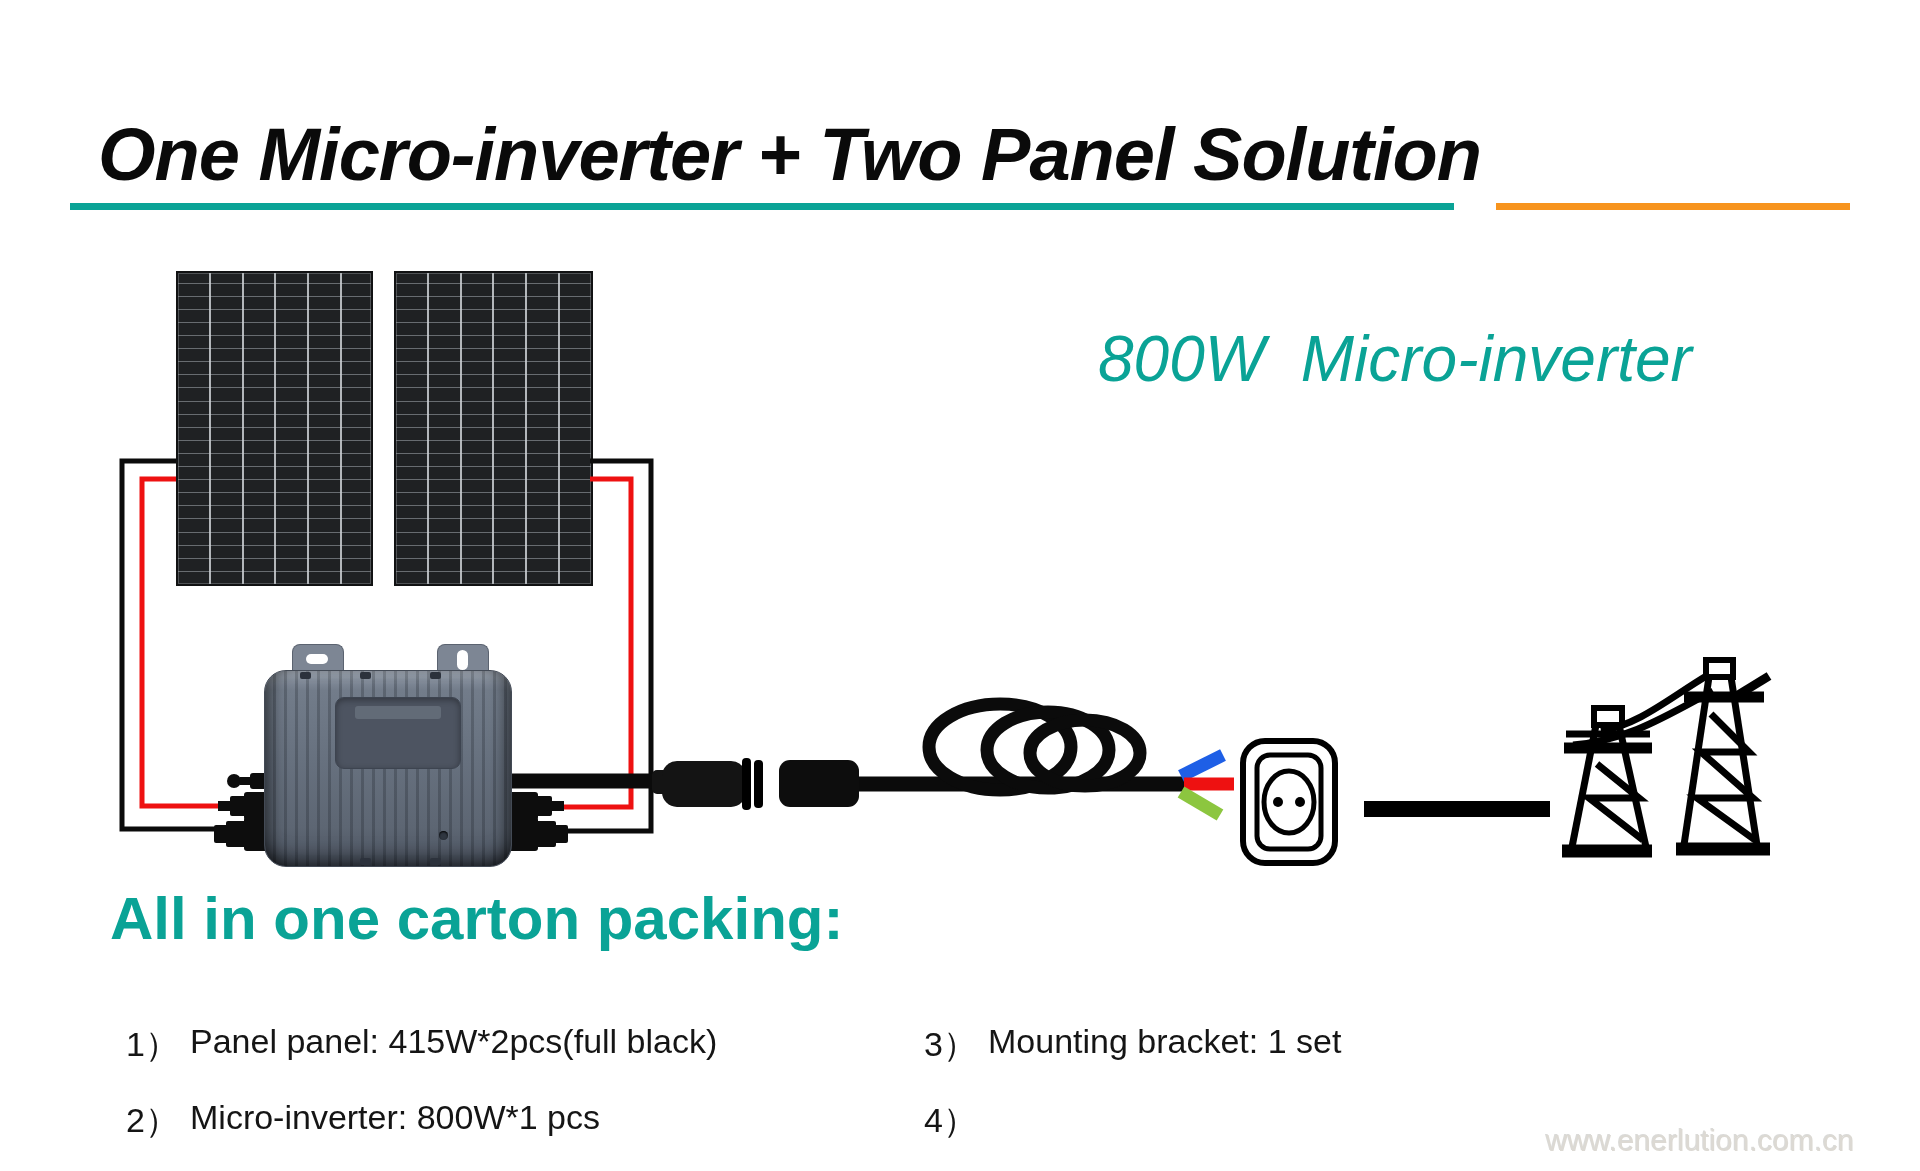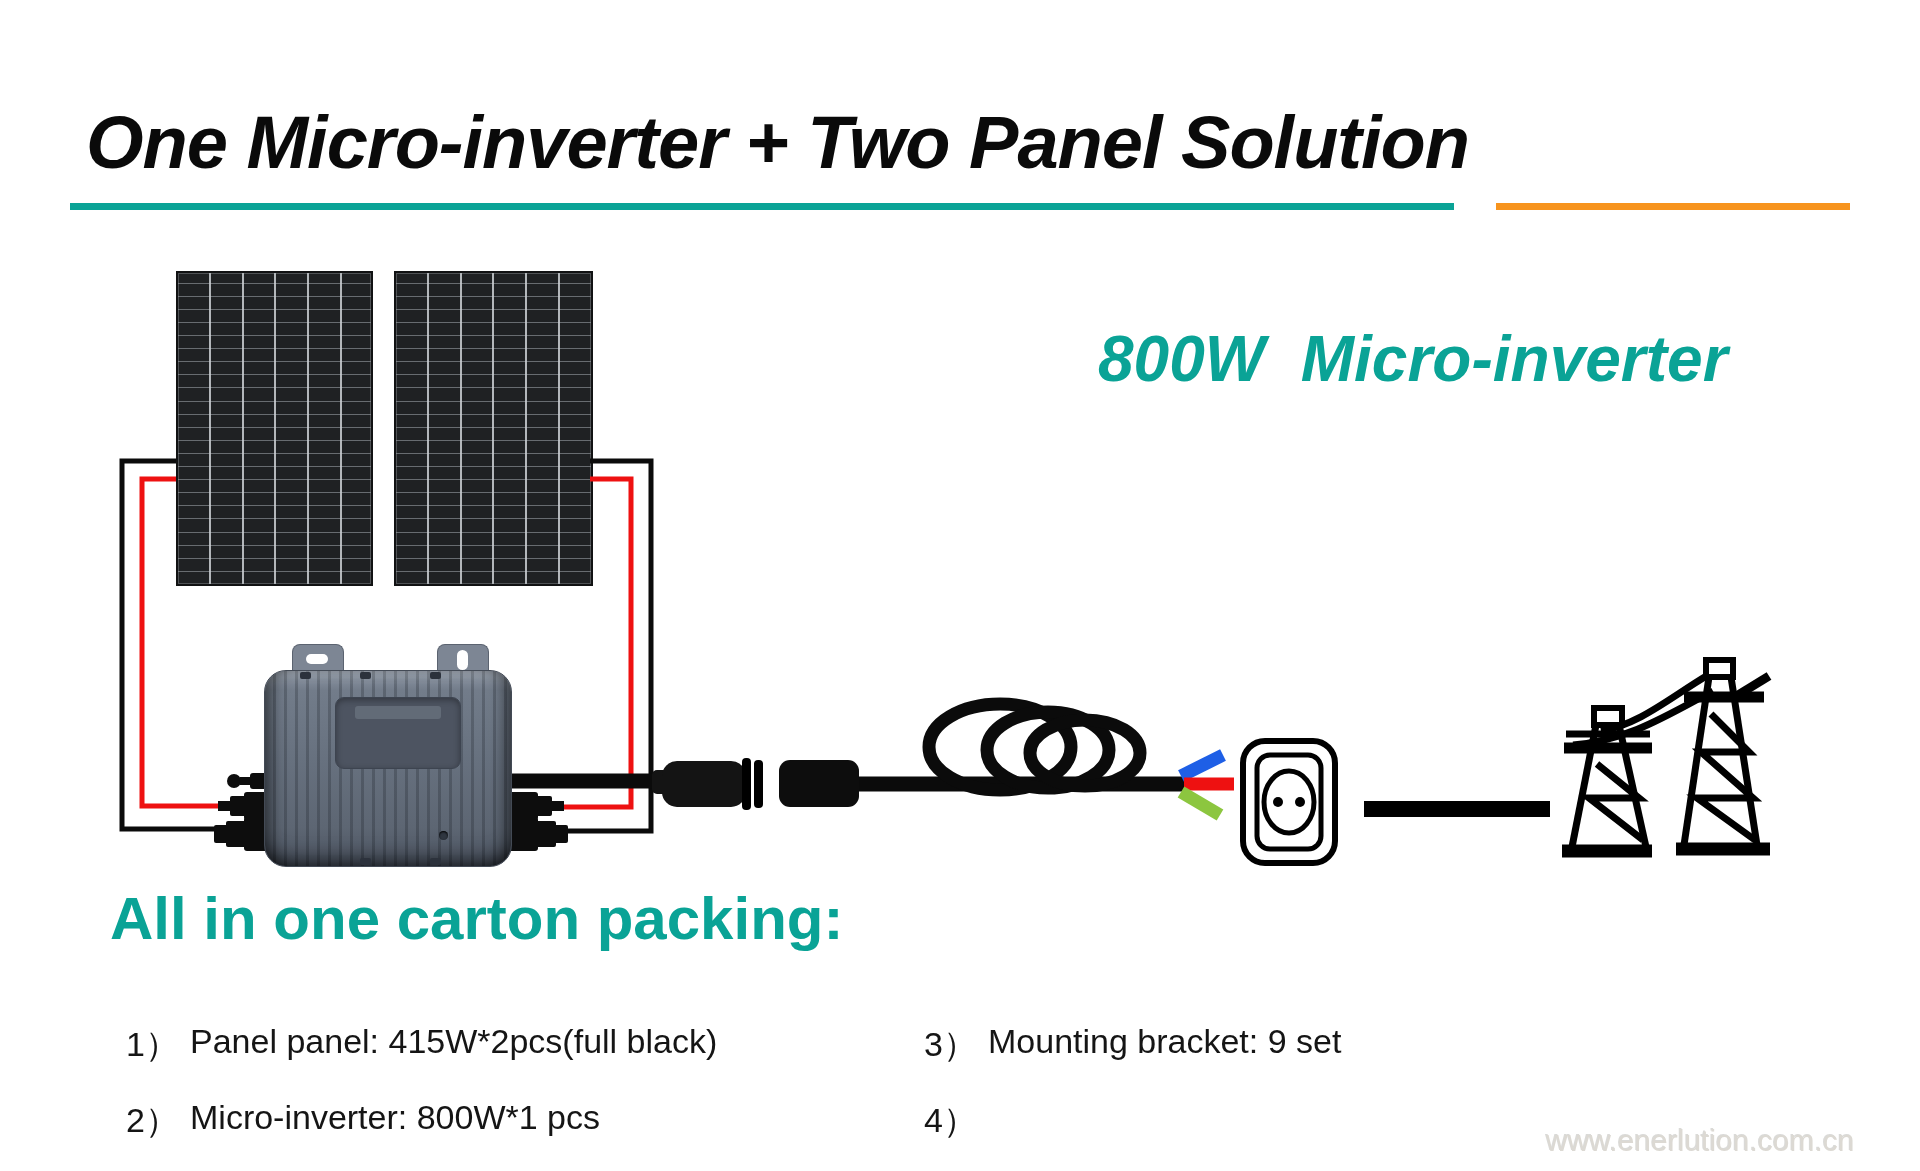--- a/index.html
+++ b/index.html
@@ -1,25 +1,25 @@
 <!DOCTYPE html>
 <html style="--teal: #0aa396; --orange: #f7941e; --ink: #0a0a0a; --wire-red: #ee1111; --wire-blue: #1e5fe6; --wire-green: #8cc63f; --diagram-black: #0b0b0b;"><head>
 <meta charset="utf-8">
 <style>
   html,body{margin:0;padding:0;background:#fff;}
   .slide{position:relative;width:1920px;height:1171px;background:#ffffff;overflow:hidden;
          font-family:"Liberation Sans",sans-serif;}
 
   
-  .title{position:absolute;left:82px;top:96px;margin:4px;font-size:74px;font-weight:bold;
+  .title{position:absolute;left:82px;top:96px;margin:16px;font-size:74px;font-weight:bold;
          font-style:italic;color:var(--ink);letter-spacing:-1px;white-space:pre;}
   .rule{position:absolute;top:203px;height:7px;}
   .rule-teal{left:70px;width:1384px;background:var(--teal);}
   .rule-orange{left:1496px;width:354px;background:var(--orange);}
-  .subtitle{position:absolute;left:1098px;top:322px;font-size:64px;font-weight:bold;
+  .subtitle{position:absolute;left:1098px;top:322px;font-size:64px;font-weight:normal;
             font-style:italic;color:var(--teal);white-space:pre;}
 
   
   .panel{position:absolute;top:271px;height:315px;box-sizing:border-box;
     background-color:#1f2123;
     background-image:
       repeating-linear-gradient(90deg, rgba(0,0,0,0) 0px, rgba(0,0,0,0) 30.8px,
         rgba(205,209,213,0.85) 30.8px, rgba(205,209,213,0.85) 32.8px),
       repeating-linear-gradient(0deg, rgba(0,0,0,0) 0px, rgba(0,0,0,0) 12.1px,
         rgba(128,133,138,0.75) 12.1px, rgba(128,133,138,0.75) 13.1px);
@@ -203,20 +203,20 @@
   <div class="item item-1">
     <span class="num">1）</span>
     <span class="txt">Panel panel: 415W*2pcs(full black)</span>
   </div>
   <div class="item item-2">
     <span class="num">2）</span>
     <span class="txt">Micro-inverter: 800W*1 pcs</span>
   </div>
   <div class="item item-3">
     <span class="num">3）</span>
-    <span class="txt">Mounting bracket: 9 set</span>
+    <span class="txt">Mounting bracket: 1 set</span>
   </div>
   <div class="item item-4">
     <span class="num">4）</span>
   </div>
 
   <div class="watermark">www.enerlution.com.cn</div>
 </div>
 
 </body></html>

